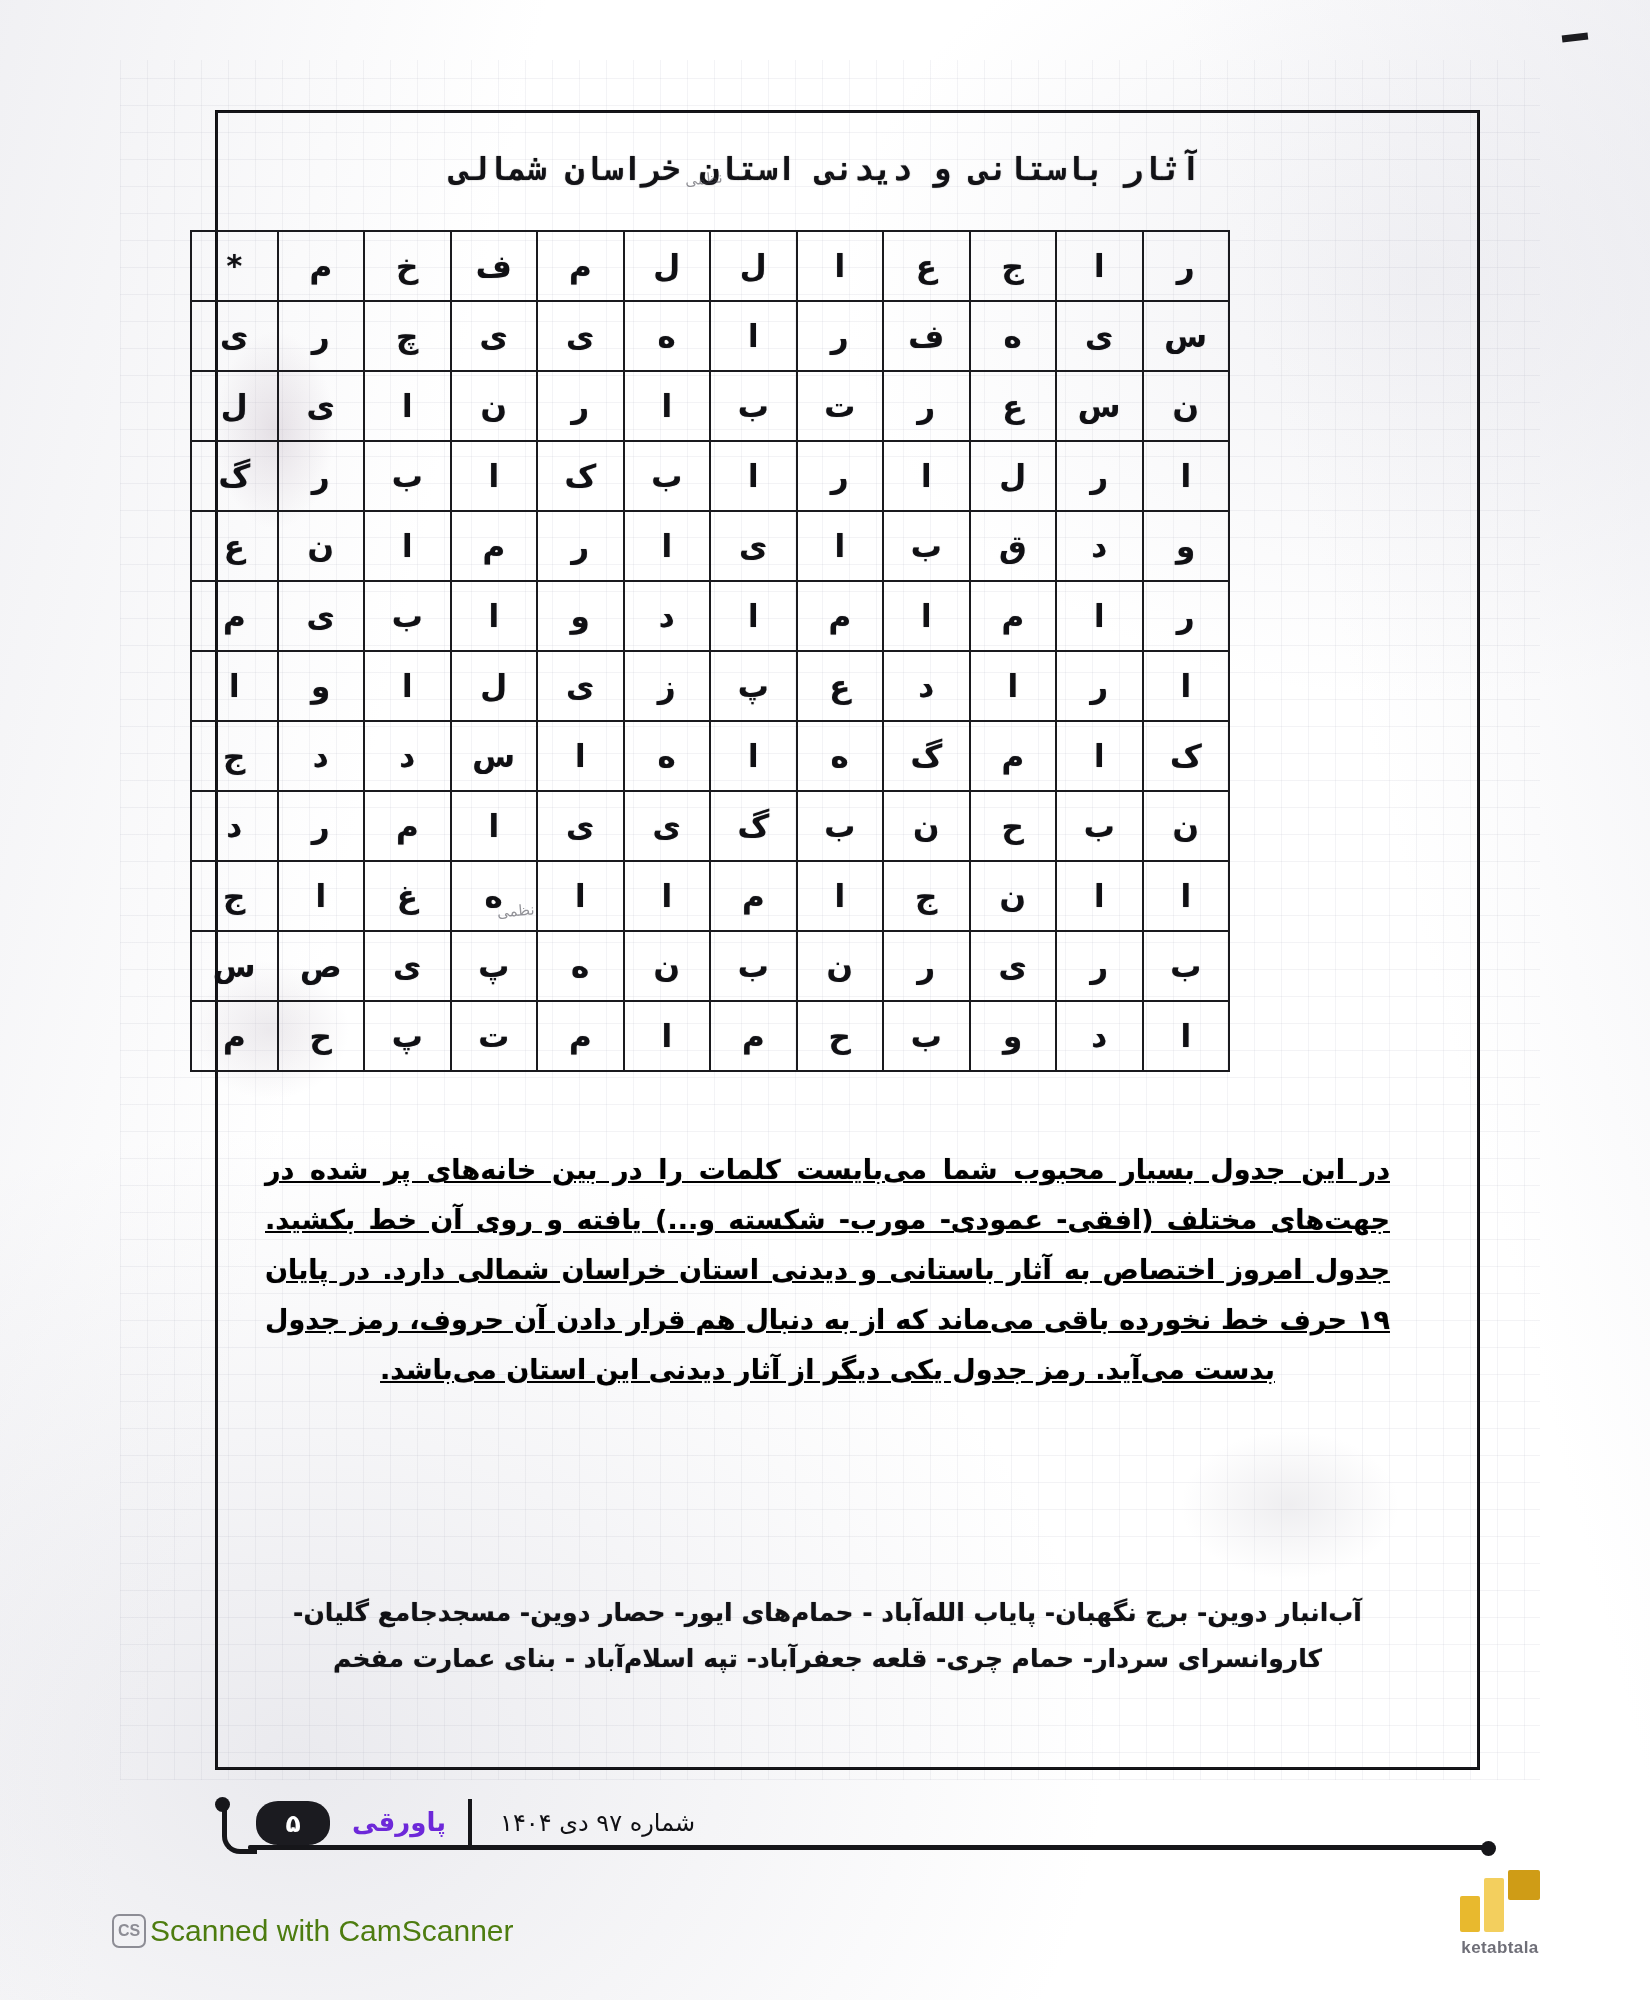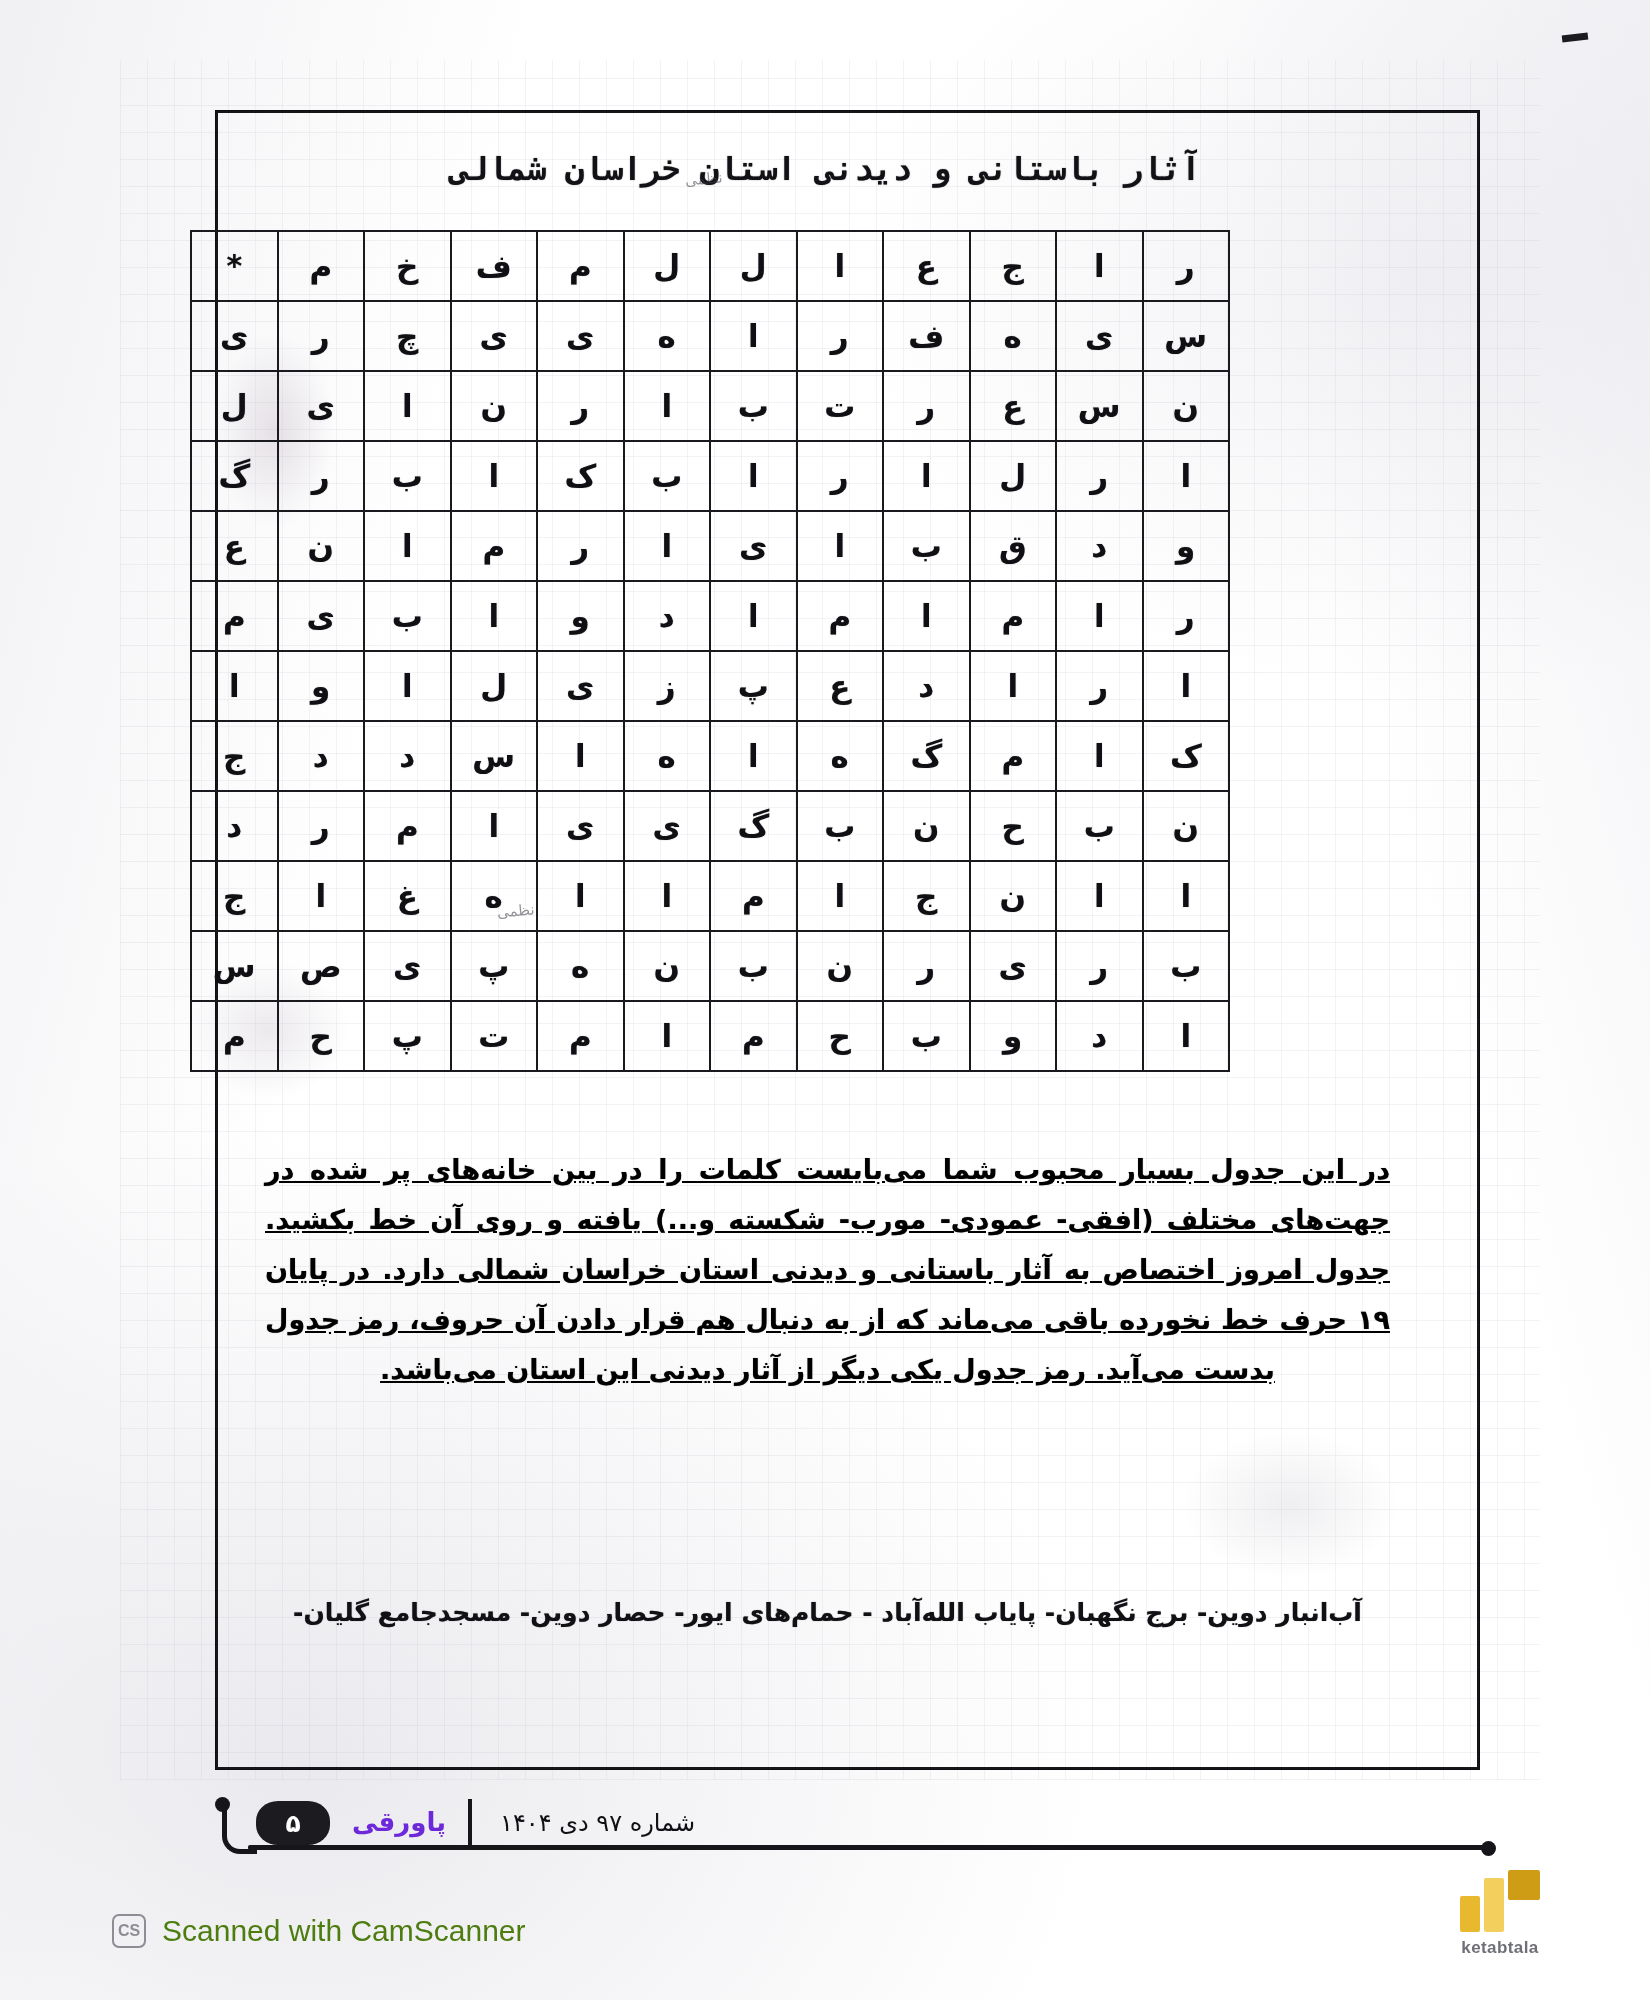--- a/index.html
+++ b/index.html
@@ -235,21 +235,21 @@
     direction: rtl;
   }
 
   
   .camscanner {
     position: absolute;
     left: 112px;
     bottom: 52px;
     display: flex;
     align-items: flex-start;
-    gap: 16px;
+    gap: 4px;
     direction: ltr;
   }
   .cs-badge {
     width: 30px; height: 30px;
     border: 2.5px solid #8d8d95;
     border-radius: 7px;
     color: #8d8d95;
     font-size: 16px;
     font-weight: bold;
     display: flex;
@@ -486,20 +486,21 @@
         </tbody>
     </table>
     <span class="hand" style="left:300px; top:-60px;">نظمی</span>
     <span class="hand" style="left:112px; top:672px;">نظمی</span>
   </div>
 
   <div class="instructions">در این جدول بسیار محبوب شما می‌بایست کلمات را در بین خانه‌های پر شده در جهت‌های مختلف (افقی- عمودی- مورب- شکسته و...) یافته و روی آن خط بکشید. جدول امروز اختصاص به آثار باستانی و دیدنی استان خراسان شمالی دارد. در پایان ۱۹ حرف خط نخورده باقی می‌ماند که از به دنبال هم قرار دادن آن حروف، رمز جدول بدست می‌آید. رمز جدول یکی دیگر از آثار دیدنی این استان می‌باشد.</div>
 
   <div class="wordlist">
     <div>آب‌انبار دوین- برج نگهبان- پایاب الله‌آباد - حمام‌های ایور- حصار دوین- مسجدجامع گلیان-</div>
+    <div>کاروانسرای سردار- حمام چری- قلعه جعفرآباد- تپه اسلام‌آباد - بنای عمارت مفخم</div>
   </div>
 
   <div class="footer">
     <div class="footer-rule"></div>
     <div class="footer-hook"></div>
     <div class="footer-dot dot-left"></div>
     <div class="footer-dot dot-right"></div>
     <div class="page-badge">۵</div>
     <div class="footer-label">پاورقی</div>
     <div class="footer-sep"></div>

